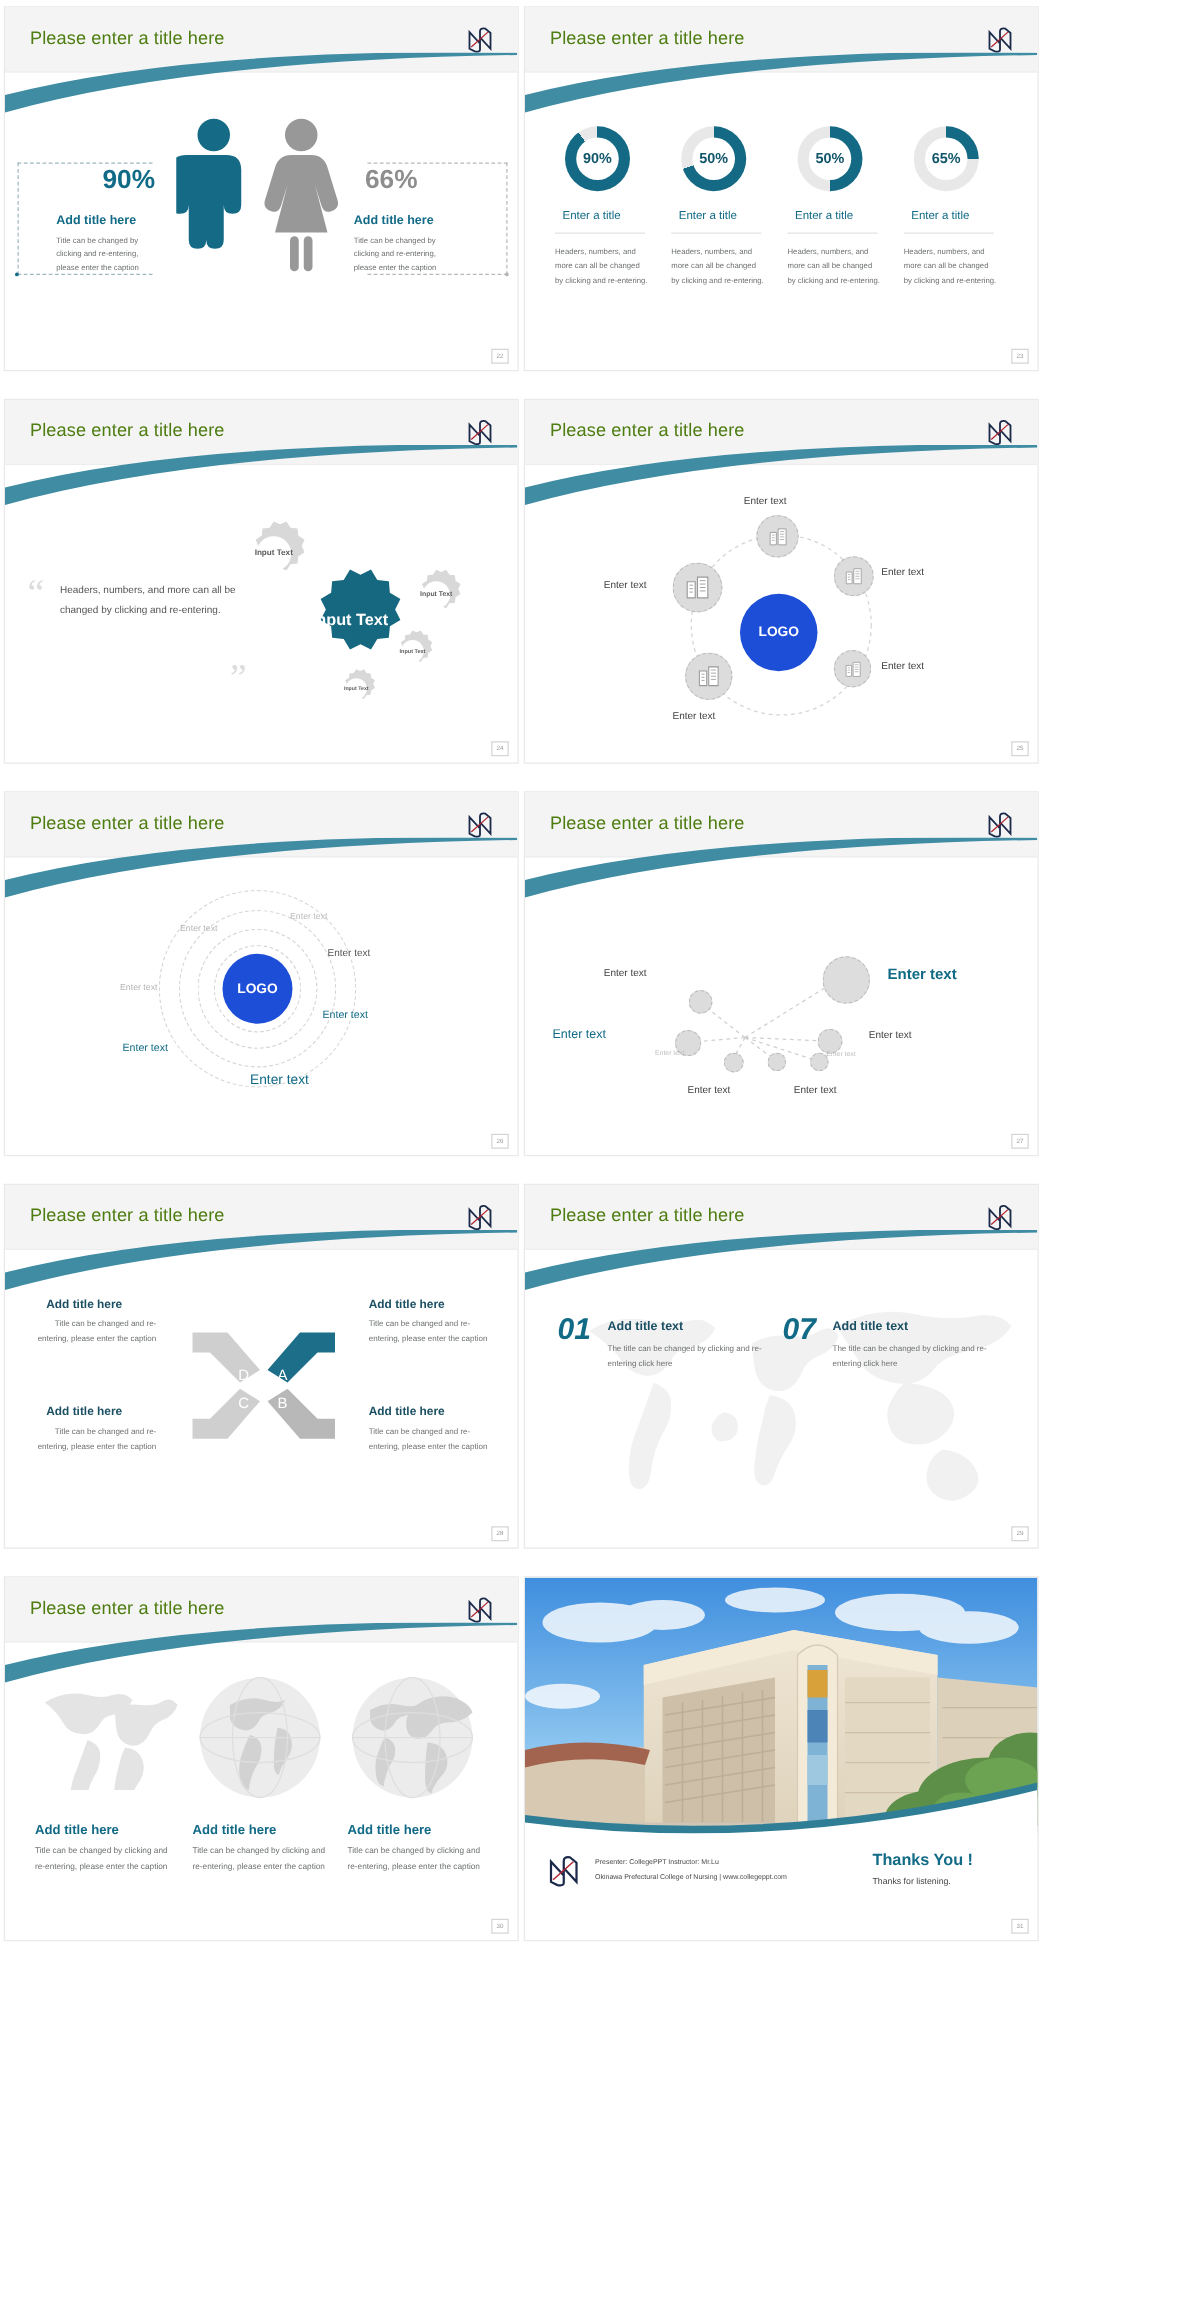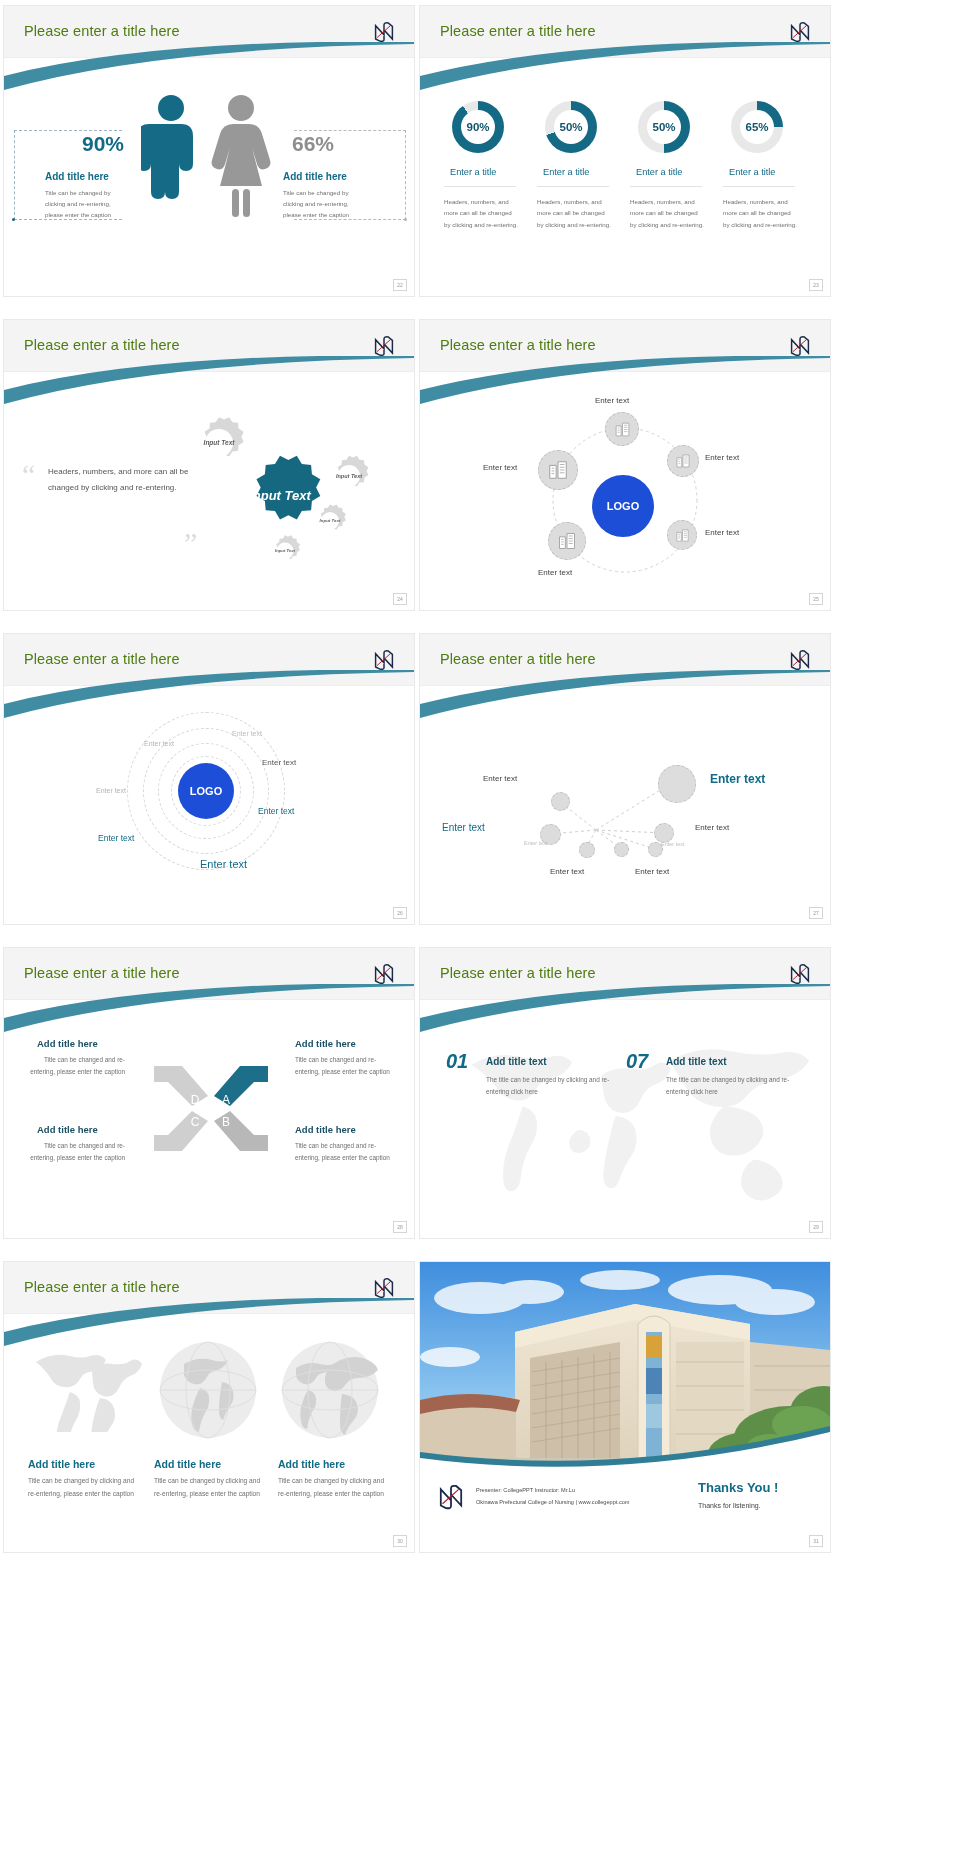--- a/index.html
+++ b/index.html
@@ -67,21 +67,21 @@
   }
   .s2-t { position:absolute; font-size:9.2px; font-weight:normal; color:#116a86; }
   .s2-rule { position:absolute; height:1px; background:#e2e2e2; width:72px; }
   .s2-b { position:absolute; font-size:6.2px; color:#6d7071; line-height:1.85; width:76px; }
 
   
   .gear { position:absolute; }
   .gear span {
     position:absolute; left:0; top:0; width:100%; height:100%;
     display:flex; flex-direction:column; align-items:center; justify-content:center;
-    font-weight:bold; color:#5c5c5c; line-height:1.15; text-align:center;font-style:italic;
+    font-weight:bold; color:#5c5c5c; line-height:1.15; text-align:center;
   }
   .quote { position:absolute; font-size:30px; color:#dcdcdc; font-family:"Liberation Serif",serif; line-height:1; }
   .s3-b { position:absolute; font-size:8px; color:#555; line-height:1.95; width:165px; }
 
   
   .hub {
     position:absolute; border-radius:50%; background:#1d4ed8;
     display:flex; align-items:center; justify-content:center;
     color:#fff; font-weight:bold;
   }
@@ -90,21 +90,21 @@
     border:1px dashed #bdbdbd; display:flex; align-items:center; justify-content:center;
   }
   .lbl { position:absolute; font-size:8px; color:#3f3f3f; white-space:nowrap; }
   .ring { position:absolute; border:1px dashed #d7d7d7; border-radius:50%; }
 
   
   .s7-h { position:absolute; font-size:9.5px; font-weight:bold; color:#1b4f63; }
   .s7-b { position:absolute; font-size:6.4px; color:#6d7071; line-height:1.9; width:105px; }
 
   
-  .num { position:absolute; font-size:20px; font-weight:bold; font-style:italic; color:#116a86; }
+  .num { position:absolute; font-size:24px; font-weight:bold; font-style:italic; color:#116a86; }
   .s8-h { position:absolute; font-size:10px; font-weight:bold; color:#1b4f63; }
   .s8-b { position:absolute; font-size:6.4px; color:#6d7071; line-height:1.95; width:140px; }
 
   
   .s9-h { position:absolute; font-size:10.5px; font-weight:bold; color:#116a86; }
   .s9-b { position:absolute; font-size:6.6px; color:#6d7071; line-height:1.95; width:112px; }
 
   
   .photo { position:absolute; left:0; top:0; width:100%; height:205px; overflow:hidden; }
   .ty { position:absolute; font-size:13px; font-weight:bold; color:#116a86; }

